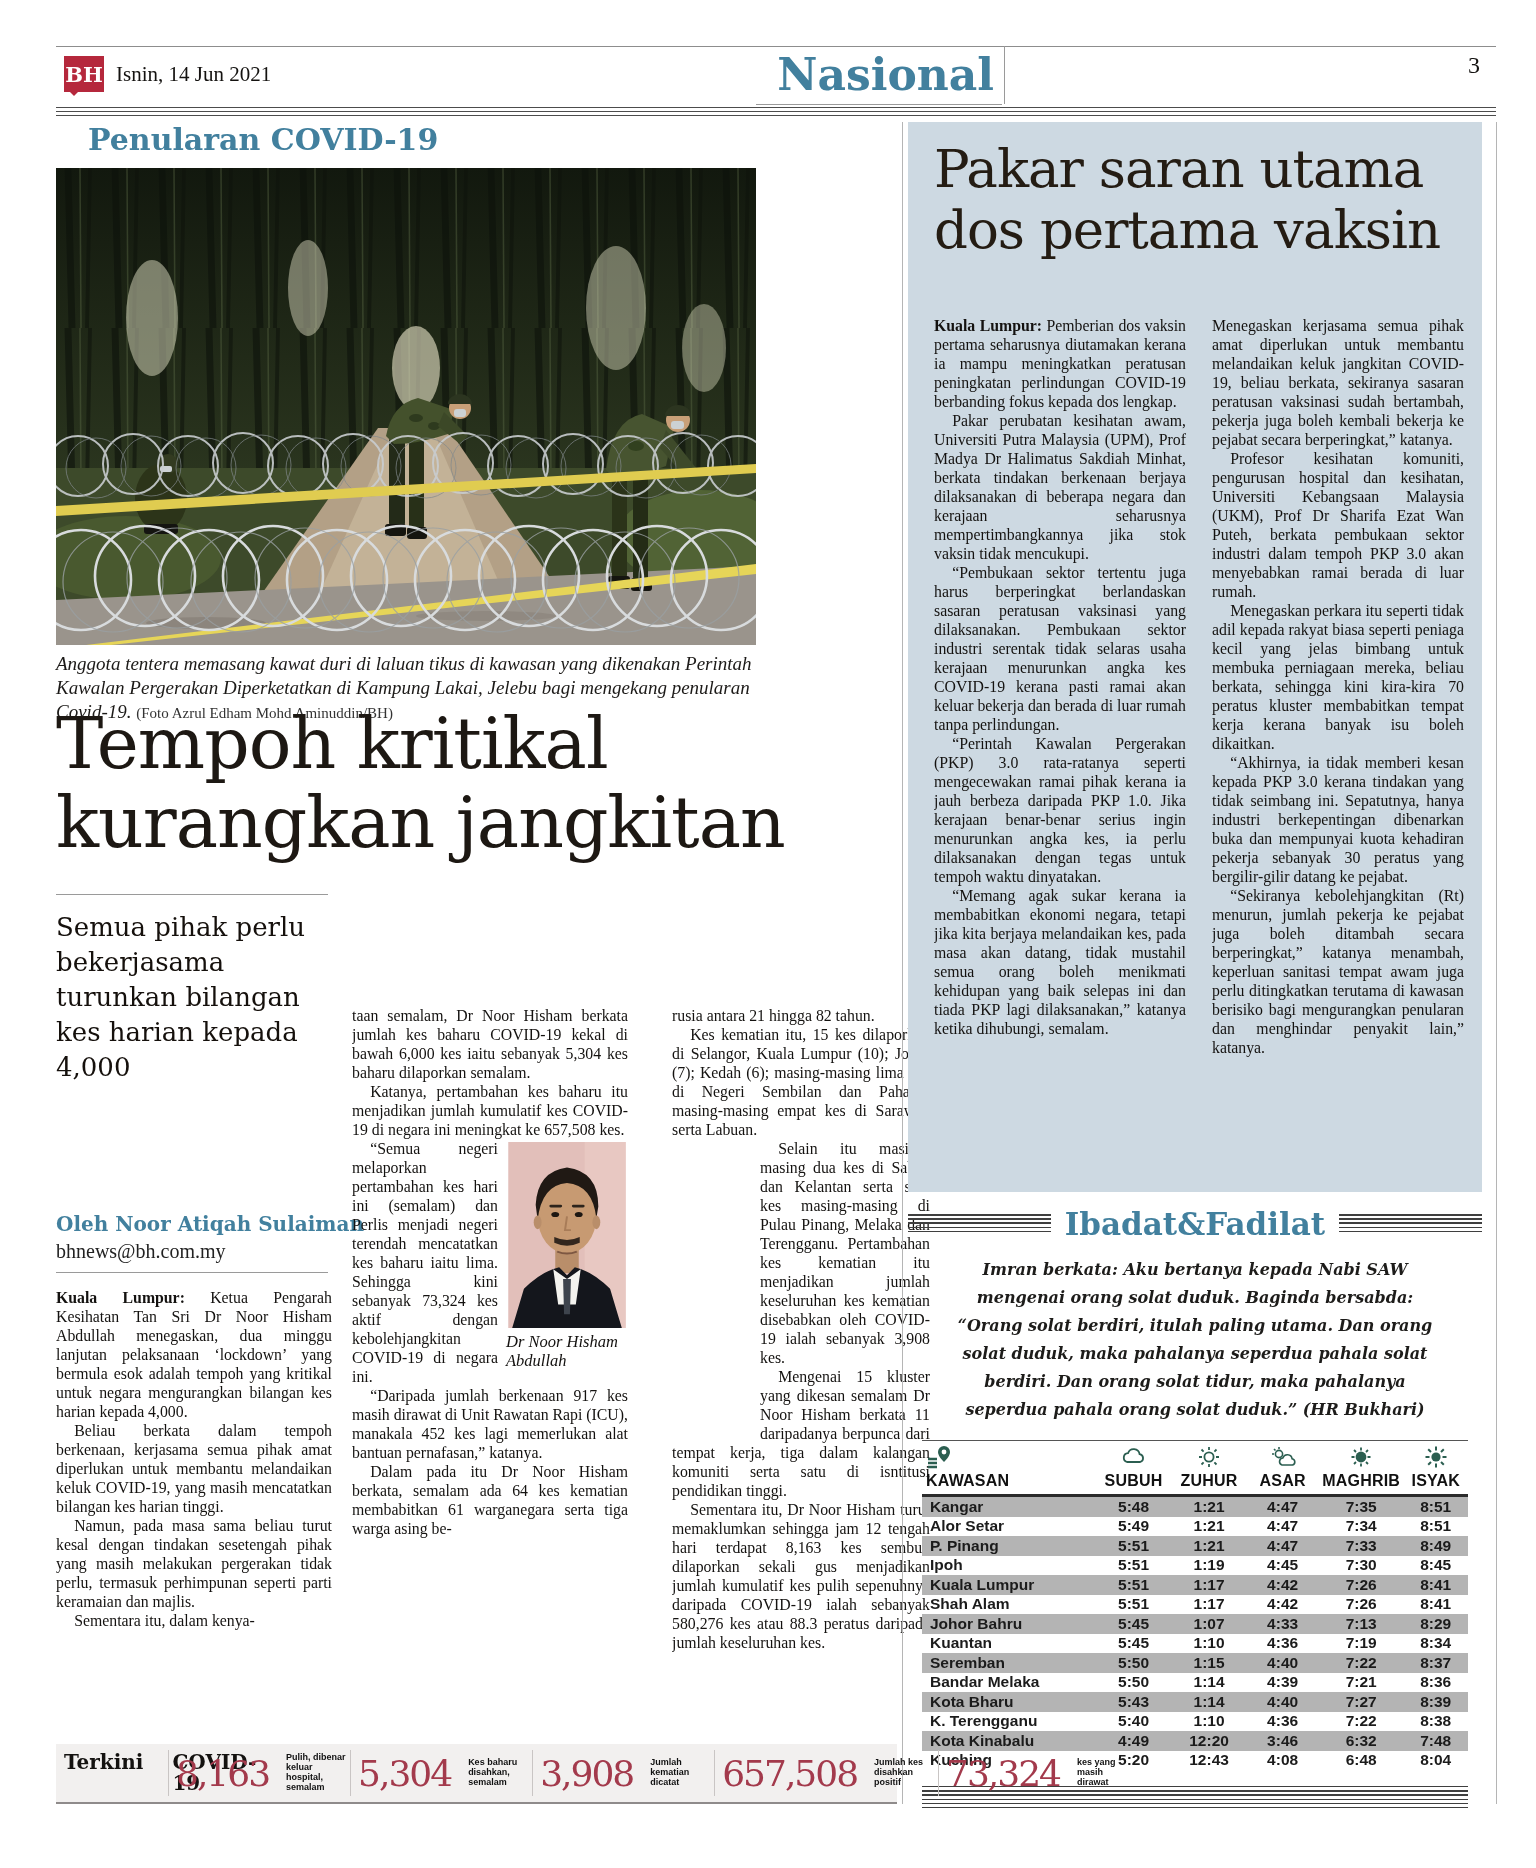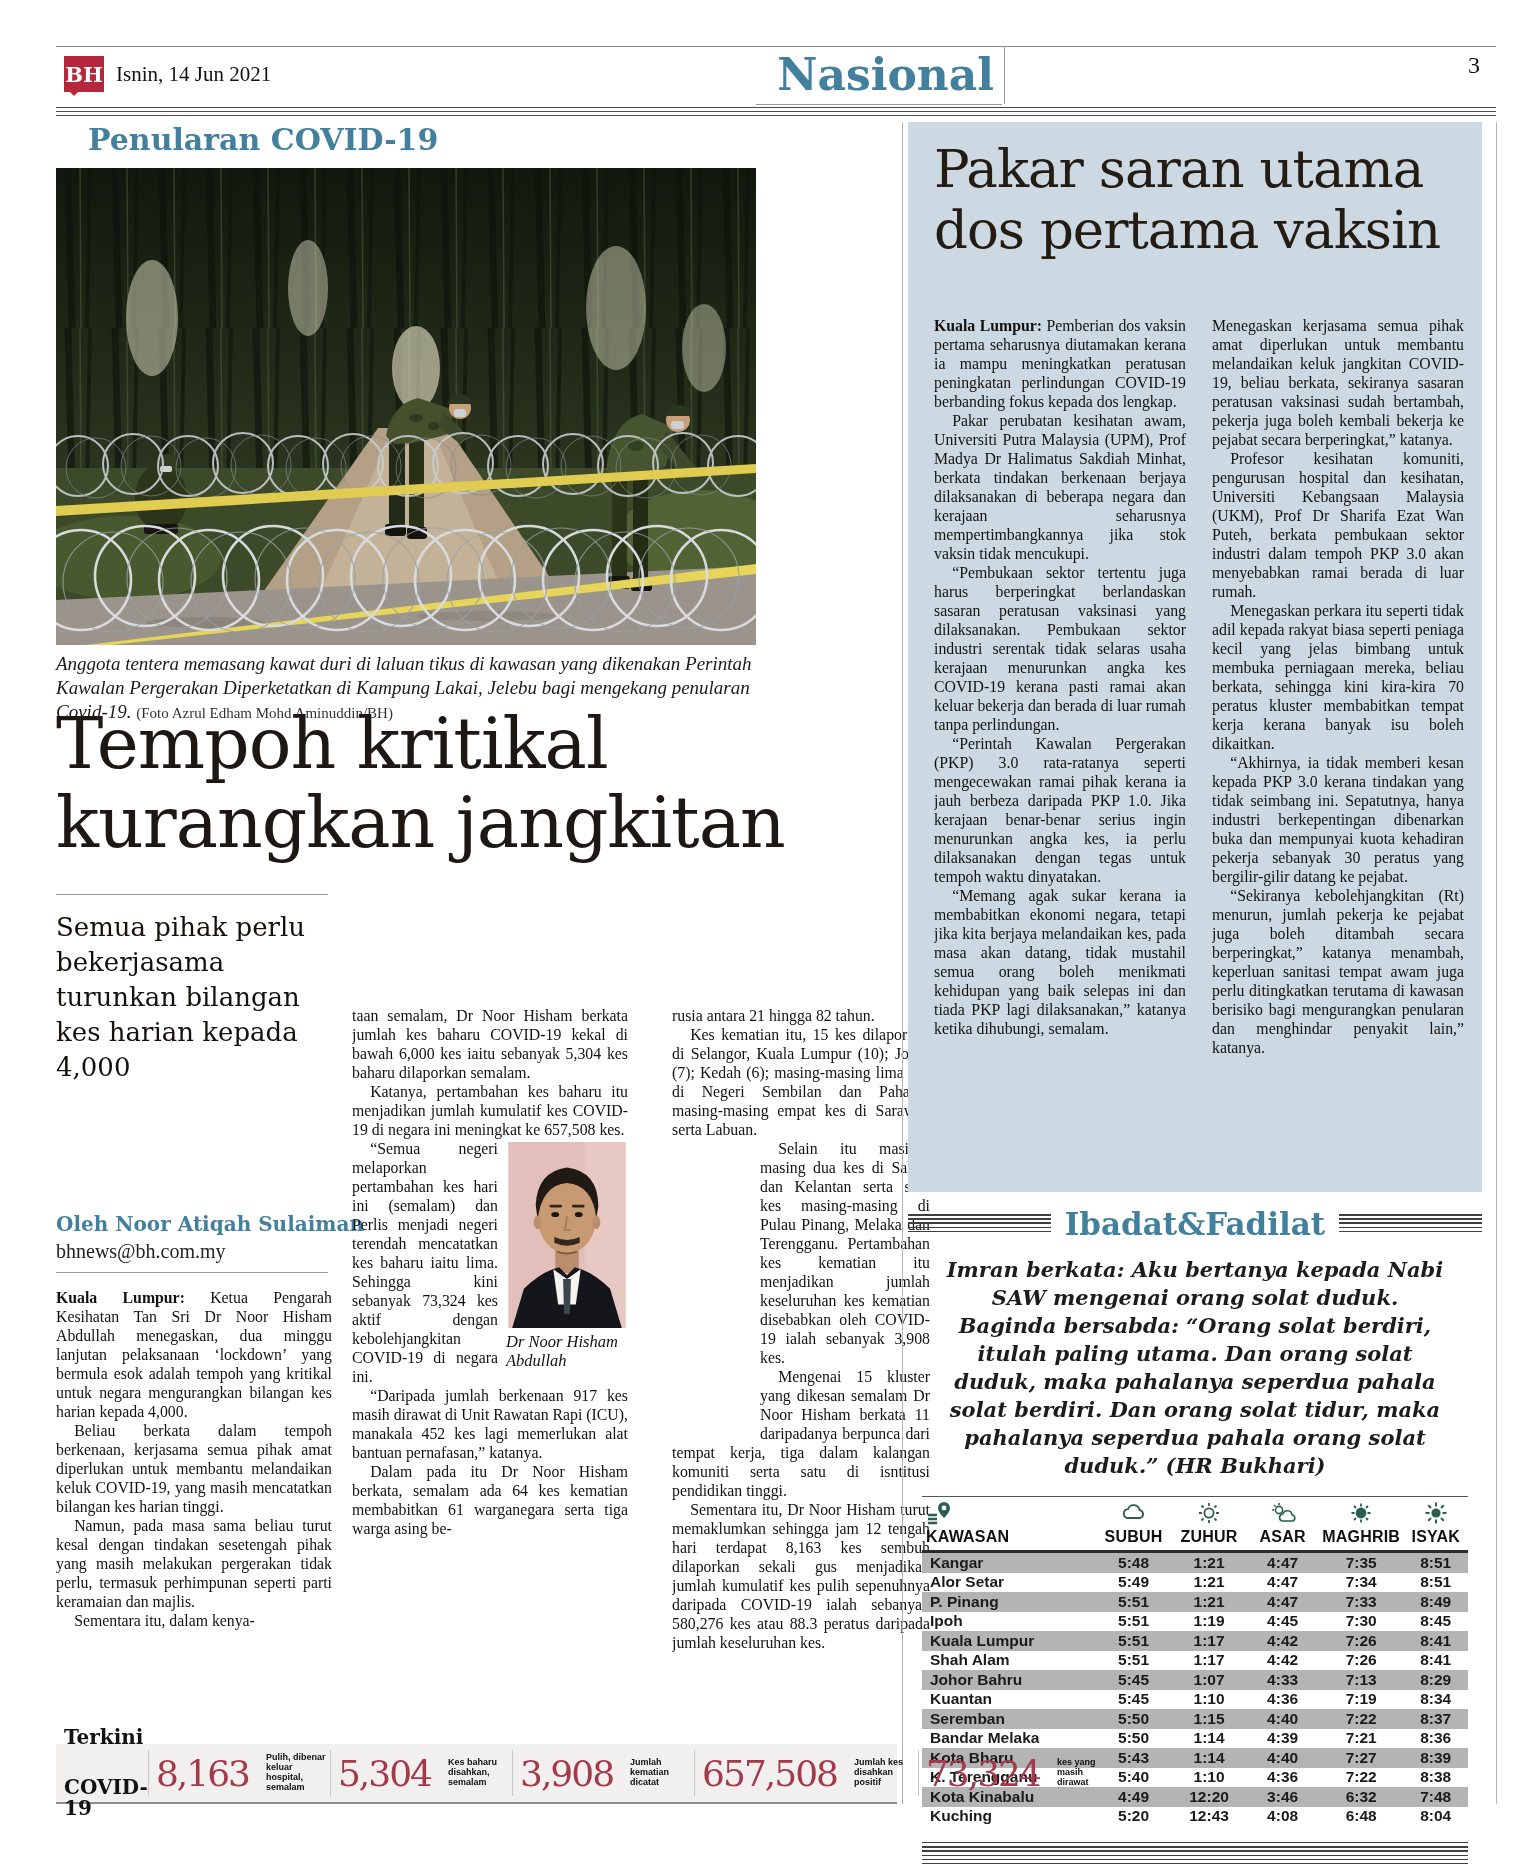--- a/index.html
+++ b/index.html
@@ -60,41 +60,41 @@
   .rcol p.para{margin:0;text-indent:1.15em;}
   .rcol p.para.ni{text-indent:0;}
 
   
   .right-lower{left:908px;top:1206px;width:574px;}
   .ibadat-row{display:flex;align-items:center;}
   .bundle{flex:1;height:21px;background:repeating-linear-gradient(to bottom,#3f3f3f 0 1.5px,transparent 1.5px 4.2px);}
   .ibadat-title{font-family:"DejaVu Serif",serif;font-weight:700;font-size:31px;color:var(--teal,#42809e);
                 white-space:nowrap;padding:0 14px;}
   .quote{margin:14px auto 0;width:506px;text-align:center;font-family:"DejaVu Serif",serif;
-         font-weight:700;font-style:italic;font-size:21px;line-height:28px;color:#1d1c1a;}
+         font-weight:700;font-style:italic;font-size:16px;line-height:28px;color:#1d1c1a;}
 
   
   .prayer-table{border-collapse:collapse;width:546px;margin:16px 0 0 14px;font-family:"Liberation Sans",sans-serif;}
   .prayer-table thead tr{border-top:1px solid #555;border-bottom:3px solid #2b2b2b;}
   .prayer-table th{padding:4px 0 4px;vertical-align:bottom;}
   .th-inner{display:flex;flex-direction:column;align-items:center;gap:3px;}
   .th-inner.left{align-items:flex-start;padding-left:4px;}
   .th-label{font-size:16px;font-weight:700;color:#111;letter-spacing:.2px;}
   .p-icon{width:26px;height:24px;}
   .prayer-table td{font-size:15.5px;font-weight:700;color:#1b1b1b;text-align:center;height:19.5px;padding:0;}
   .prayer-table td.region{text-align:left;padding-left:8px;}
   .prayer-table tr.shade{background:var(--tablegrey,#b4b4b4);}
   .bundle-bottom{width:546px;height:22px;margin:16px 0 0 14px;
                  background:repeating-linear-gradient(to bottom,#3f3f3f 0 1.5px,transparent 1.5px 4.2px);}
 
   
   .stats-bar{left:56px;top:1744px;width:841px;height:58px;background:#f2f0ef;
              border-bottom:2px solid #8f8b8b;display:flex;align-items:center;}
   .stats-title{width:104px;padding-left:8px;font-family:"DejaVu Serif",serif;font-weight:700;
-               font-size:20px;line-height:21px;display:flex;flex-direction:column;gap:29px;}
+               font-size:20px;line-height:21px;display:flex;flex-direction:row;gap:29px;}
   .stats-list{display:flex;flex:1;height:100%;align-items:center;}
   .stat{flex:1;display:flex;align-items:center;gap:5px;border-left:1px solid #c9c5c4;padding:0 4px 0 7px;height:46px;}
   .stat-value{font-family:"DejaVu Serif",serif;font-size:36px;color:var(--statred,#a33a4c);letter-spacing:-2px;white-space:nowrap;}
   .stat-label{font-family:"Liberation Sans",sans-serif;font-weight:700;font-size:9px;line-height:1.1;width:60px;color:#111;margin-left:12px;}
 </style>
 </head>
 <body>
 
 <div id="page">
 

